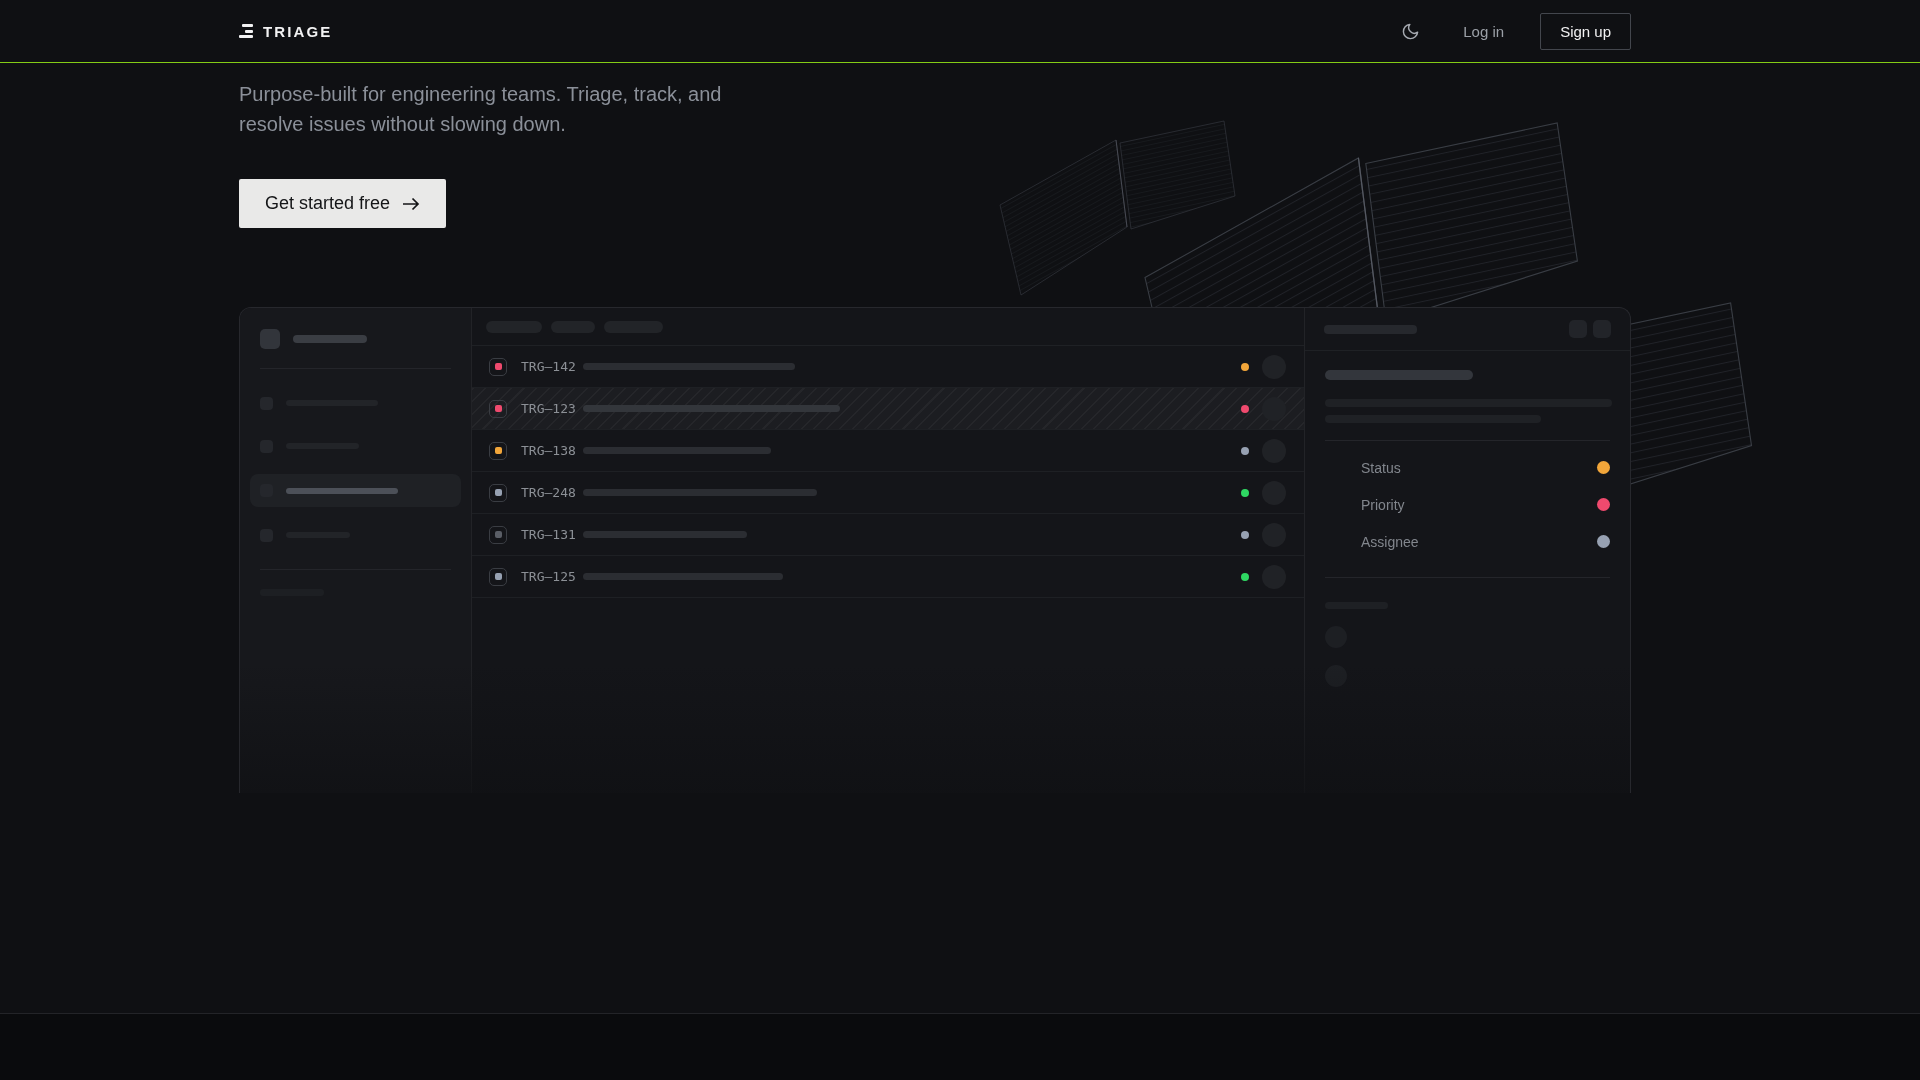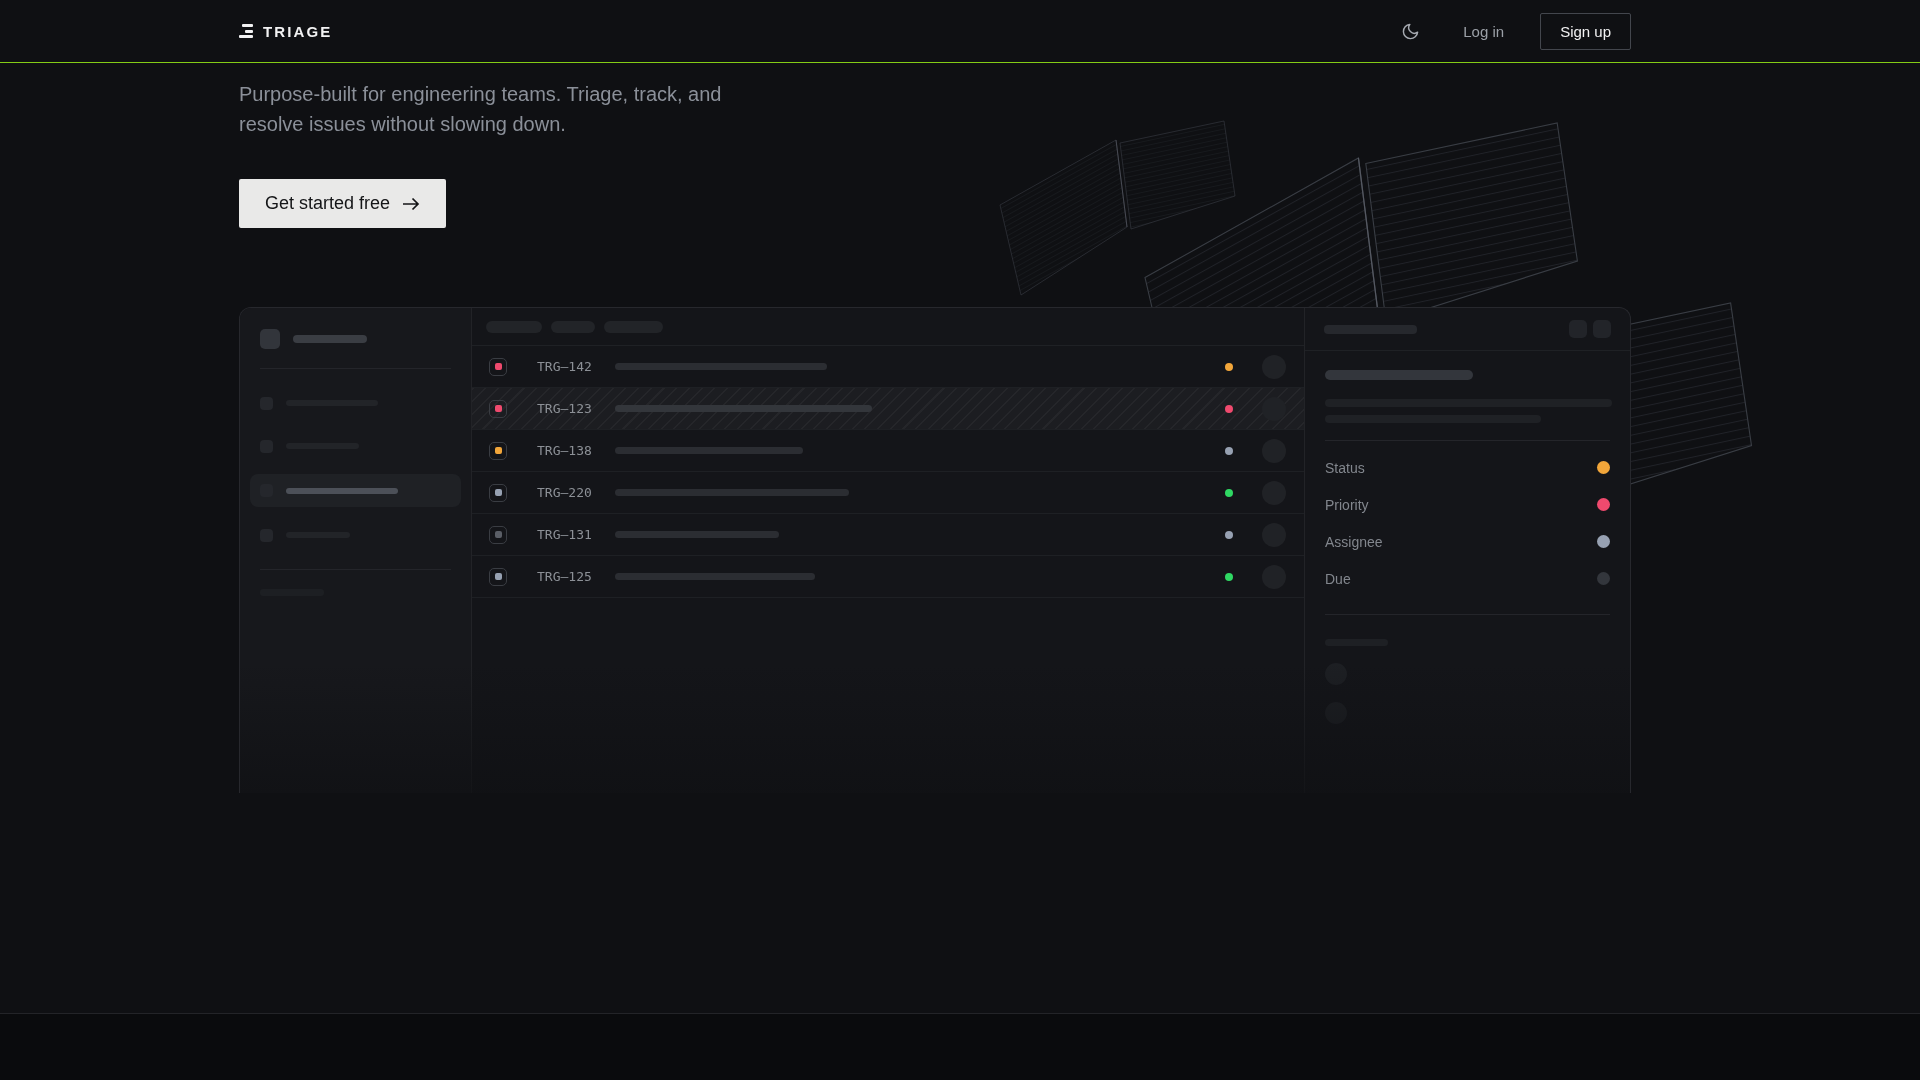--- a/index.html
+++ b/index.html
@@ -53,21 +53,21 @@
   .side-bar { height:6px; border-radius:3px; background:#222428; }
   .side-item.active { background:#1f2125; border-radius:8px; margin-left:-10px; margin-right:-10px; padding:0 10px; height:33px; }
   .side-item.active .side-bar { background:#4c5058; }
   .side-label { width:64px; height:7px; background:#1d1f23; border-radius:3px; margin:17px 0 24px 0; }
   .side-dot { width:8px; height:8px; border-radius:50%; background:#27292e; margin:0 0 29px 3px; }
 
   
   .mk-list { display:flex; flex-direction:column; }
   .list-head { height:38px; flex:none; display:flex; align-items:center; gap:9px; padding:0 14px; border-bottom:1px solid #1f2125; }
   .tab-pill { height:12px; border-radius:6px; background:#222428; }
-  .issue-row { height:42px; flex:none; display:flex; align-items:center; padding:0 18px 0 17px; border-bottom:1px solid #1e2024;gap:16px; }
+  .issue-row { height:42px; flex:none; display:flex; align-items:center; padding:0 18px 0 17px; border-bottom:1px solid #1e2024; }
   .issue-row.highlighted { background:repeating-linear-gradient(135deg, rgba(255,255,255,0.038) 0 1.5px, rgba(255,255,255,0) 1.5px 9px), #1c1d21; }
   .issue-icon { width:18px; height:18px; border:1px solid #3a3d43; border-radius:5px; display:flex; align-items:center; justify-content:center; flex:none; }
   .issue-icon-dot { width:7px; height:7px; border-radius:2px; }
   .issue-id { font-family:"DejaVu Sans Mono", monospace; font-size:13px; color:#8c9096; margin-left:14px; width:62px; }
   .issue-bar { height:7px; border-radius:4px; background:#2b2d32; }
   .issue-row.highlighted .issue-bar { background:#33363b; }
   .row-spacer { flex:1; }
   .status-dot { width:8px; height:8px; border-radius:50%; flex:none; }
   .avatar-circle { width:24px; height:24px; border-radius:50%; background:#202226; margin-left:13px; flex:none; }
 
@@ -75,21 +75,21 @@
   .mk-detail { border-left:1px solid #222327; display:flex; flex-direction:column; }
   .detail-head { height:43px; flex:none; display:flex; align-items:center; padding:0 19px; border-bottom:1px solid #1f2125; }
   .detail-head-bar { width:93px; height:9px; background:#26282d; }
   .detail-head .row-spacer { flex:1; }
   .detail-sq { width:18px; height:18px; border-radius:5px; background:#222429; margin-left:6px; }
   .detail-body { padding:19px 20px 0 20px; }
   .detail-title-bar { width:148px; height:10px; border-radius:5px; background:#33363c; }
   .detail-line1 { width:287px; height:8px; background:#1f2125; margin-top:19px; }
   .detail-line2 { width:216px; height:8px; background:#1f2125; margin-top:8px; }
   .detail-div { height:1px; background:#24252a; border:none; margin-top:17px; }
-  .props { margin-top:8px; }
+  .props { margin-top:8px;margin-left:36px; }
   .prop-row { height:37px; display:flex; align-items:center; justify-content:space-between; }
   .prop-label { font-size:14px; color:#82868d; }
   .prop-dot { width:13px; height:13px; border-radius:50%; }
   .detail-minibar { width:63px; height:7px; background:#1e2024; margin-top:24px; }
   .detail-circle { width:22px; height:22px; border-radius:50%; background:#1d1f23; margin-top:17px; }
 
   
   .footer { height:67px; background:#0a0b0d; border-top:1px solid #232428; }
 </style>
 </head>
@@ -219,21 +219,21 @@
     <span class="issue-bar" style="width: 188px;"></span>
     <span class="row-spacer"></span>
     <span class="status-dot" style="background: rgb(151, 161, 178);"></span>
     <span class="avatar-circle"></span>
   </div>
 
   <div class="issue-row">
     <span class="issue-icon">
       <span class="issue-icon-dot" style="background: rgb(151, 161, 178);"></span>
     </span>
-    <span class="issue-id">TRG–220</span>
+    <span class="issue-id">TRG–248</span>
     <span class="issue-bar" style="width: 234px;"></span>
     <span class="row-spacer"></span>
     <span class="status-dot" style="background: rgb(47, 216, 99);"></span>
     <span class="avatar-circle"></span>
   </div>
 
   <div class="issue-row">
     <span class="issue-icon">
       <span class="issue-icon-dot" style="background: rgb(90, 94, 102);"></span>
     </span>
@@ -279,24 +279,20 @@
   <div class="prop-row">
     <span class="prop-label">Priority</span>
     <span class="prop-dot" style="background: rgb(239, 74, 110);"></span>
   </div>
 
   <div class="prop-row">
     <span class="prop-label">Assignee</span>
     <span class="prop-dot" style="background: rgb(151, 161, 178);"></span>
   </div>
 
-  <div class="prop-row">
-    <span class="prop-label">Due</span>
-    <span class="prop-dot" style="background: rgb(51, 54, 60);"></span>
-  </div>
 </div>
           <hr class="detail-div">
           <span class="detail-minibar skeleton"></span>
           <span class="detail-circle" style="display:block"></span>
           <span class="detail-circle" style="display:block"></span>
         </div>
       </div>
 
     </div>
   </div>

